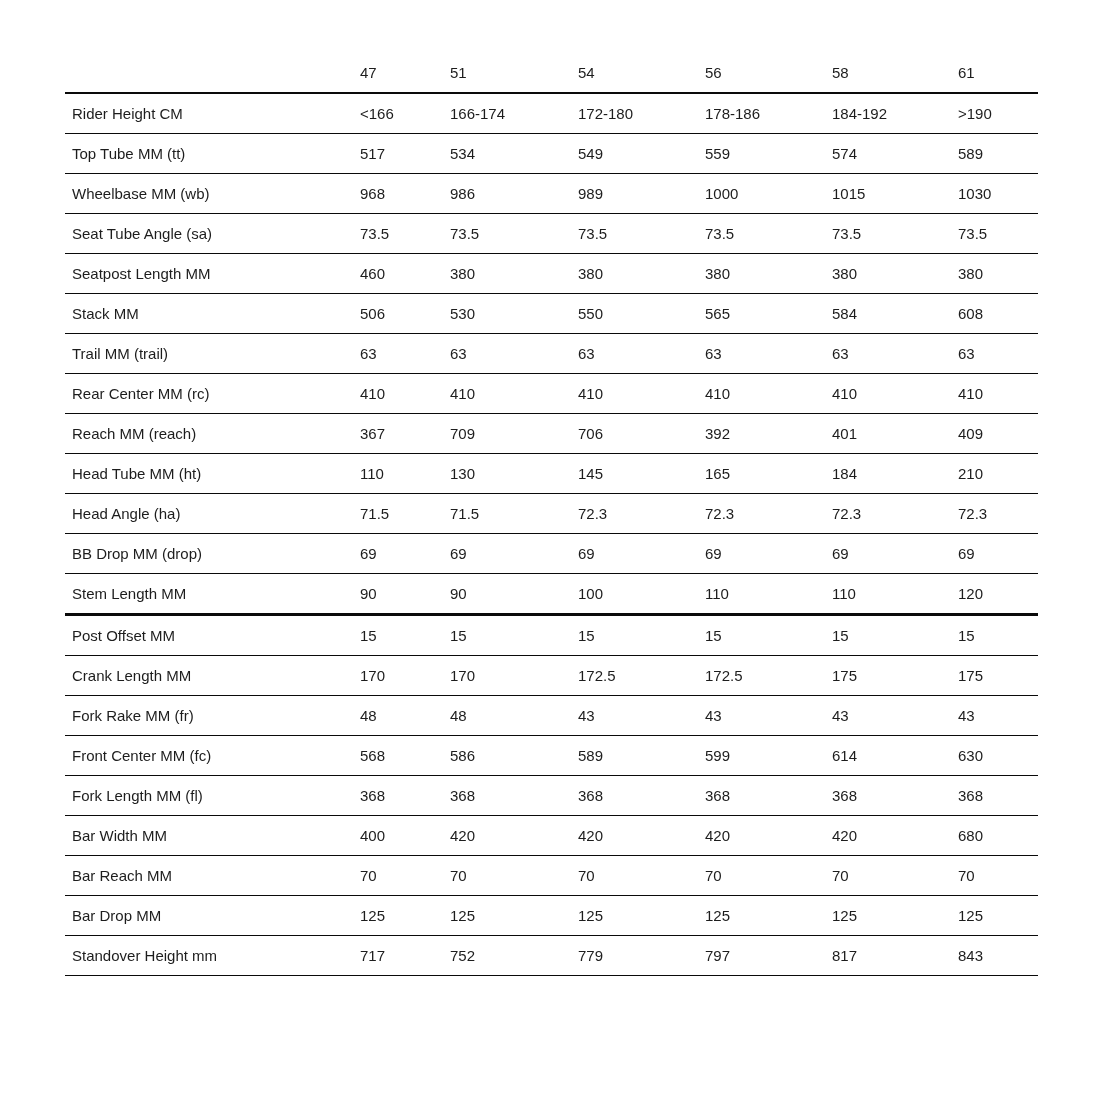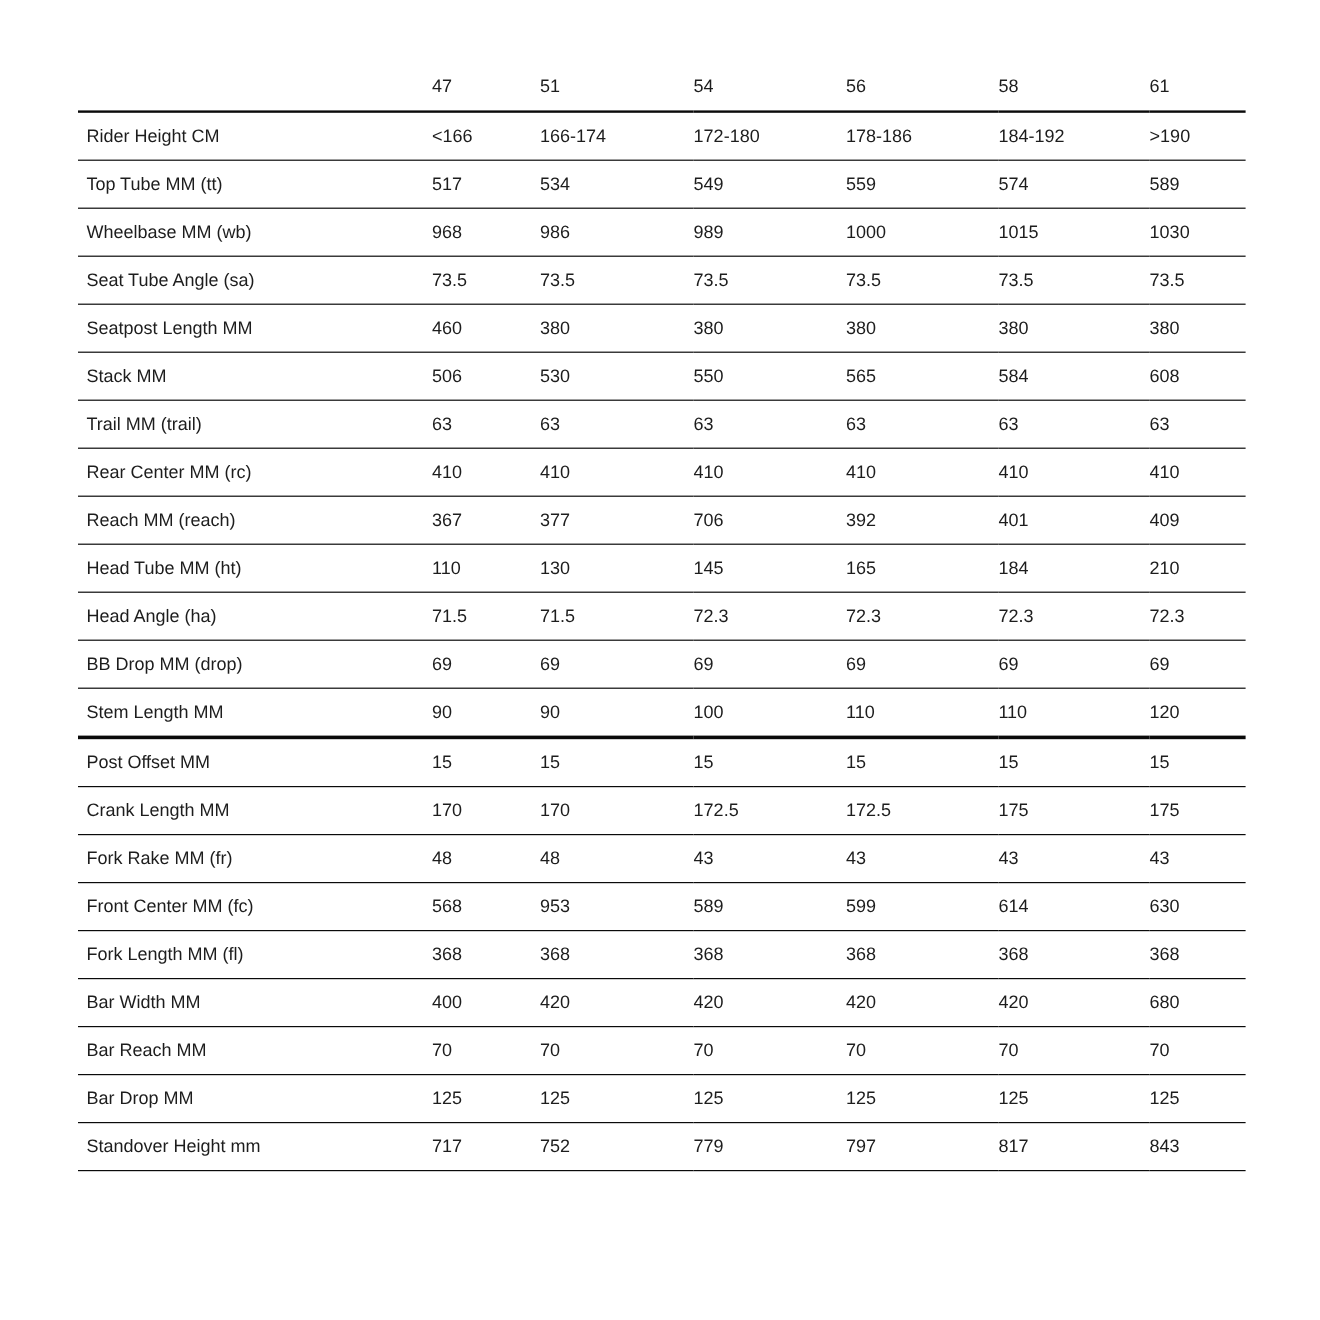--- a/index.html
+++ b/index.html
@@ -148,21 +148,21 @@
           <td>410</td>
           <td>410</td>
           <td>410</td>
           <td>410</td>
           <td>410</td>
           <td>410</td>
         </tr>
         <tr>
           <td class="row-label">Reach MM (reach)</td>
           <td>367</td>
-          <td>377</td>
+          <td>709</td>
           <td>706</td>
           <td>392</td>
           <td>401</td>
           <td>409</td>
         </tr>
         <tr>
           <td class="row-label">Head Tube MM (ht)</td>
           <td>110</td>
           <td>130</td>
           <td>145</td>
@@ -220,21 +220,21 @@
           <td>48</td>
           <td>48</td>
           <td>43</td>
           <td>43</td>
           <td>43</td>
           <td>43</td>
         </tr>
         <tr>
           <td class="row-label">Front Center MM (fc)</td>
           <td>568</td>
-          <td>953</td>
+          <td>586</td>
           <td>589</td>
           <td>599</td>
           <td>614</td>
           <td>630</td>
         </tr>
         <tr>
           <td class="row-label">Fork Length MM (fl)</td>
           <td>368</td>
           <td>368</td>
           <td>368</td>

